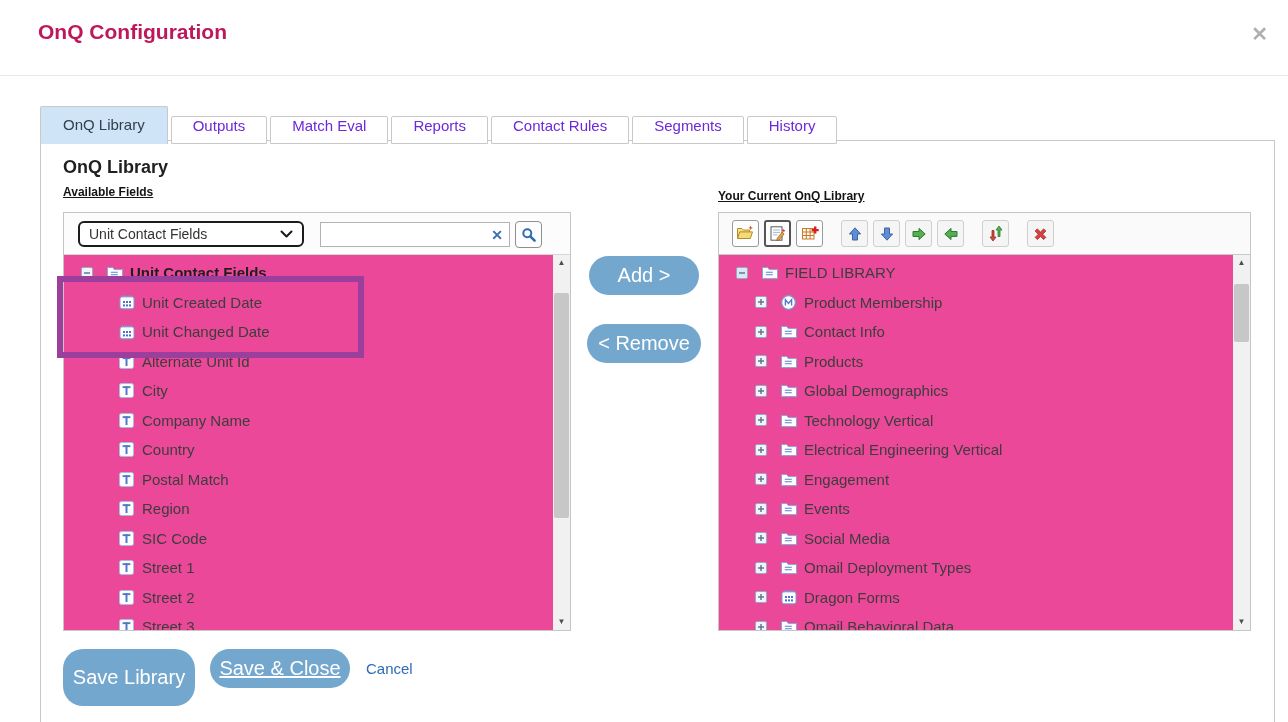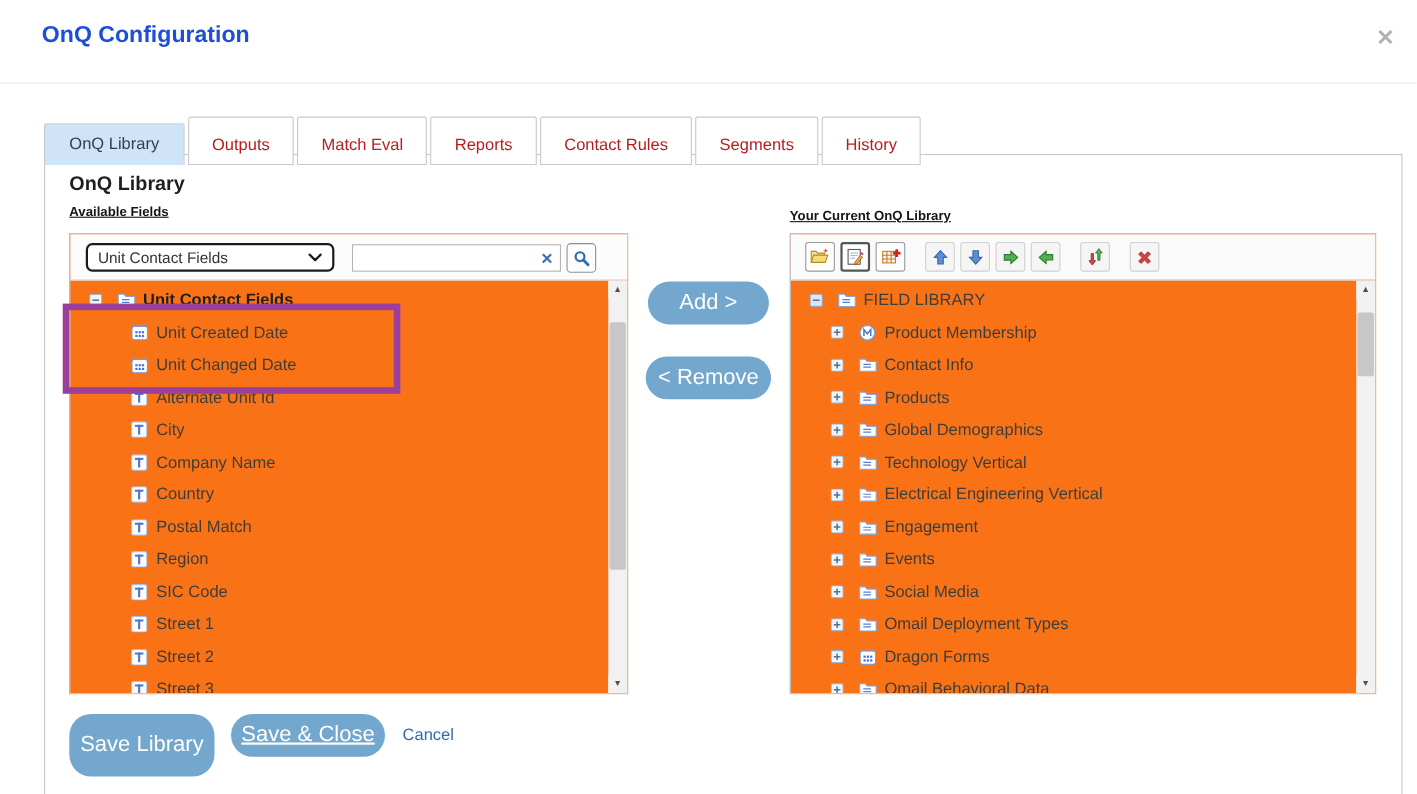--- a/index.html
+++ b/index.html
@@ -1,36 +1,36 @@
 <!DOCTYPE html>
 <html><head>
 <meta charset="utf-8">
 <style>
   * { box-sizing: border-box; margin: 0; padding: 0; }
   html,body { background:#fff; }
   .page{position:relative;width:1288px;height:722px;background:#fff;overflow:hidden;
         font-family:"Liberation Sans",sans-serif;color:#333;}
   
-  .title{position:absolute;left:38px;top:20px;font-size:21px;font-weight:bold;color:#1d4ed8;}
+  .title{position:absolute;left:38px;top:20px;font-size:21px;font-weight:bold;color:#be185d;}
   .close{position:absolute;right:20px;top:22px;font-size:20px;font-weight:bold;color:#b0b0b0;cursor:pointer;}
   .tdivider{position:absolute;left:0;top:75px;width:100%;height:1px;background:#e7e7e7;}
   
   .tabs{position:absolute;left:40px;top:106px;display:flex;align-items:flex-end;z-index:3;}
-  .tab{border:1px solid #c9c9c9;background:#fff;color:#b91c1c;font-size:15px;
-       padding:16px 21px 9px;margin-right:3px;border-radius:2px 2px 0 0;cursor:pointer;white-space:nowrap;}
+  .tab{border:1px solid #c9c9c9;background:#fff;color:#6d28d9;font-size:15px;
+       padding:0 21px 9px;margin-right:3px;border-radius:2px 2px 0 0;cursor:pointer;white-space:nowrap;}
   .tab.active{background:#cfe4f7;border-bottom:1px solid #cfe4f7;color:#30404f;padding:9px 22px 10px;}
   
   .content{position:absolute;left:40px;top:140px;width:1235px;height:600px;
            border:1px solid #c9c9c9;background:#fff;z-index:1;}
   .sec-heading{position:absolute;left:22px;top:16px;font-size:18px;font-weight:bold;color:#1f1f1f;}
   .col-label{position:absolute;font-size:12px;font-weight:bold;color:#141414;text-decoration:underline;}
   .lab-left{left:22px;top:44px;}
   .lab-right{left:677px;top:48px;}
   
-  .panel{position:absolute;top:71px;height:419px;border:1px solid #c6c6c6;background:#f97316;}
+  .panel{position:absolute;top:71px;height:419px;border:1px solid #c6c6c6;background:#ec4899;}
   .panel.left{left:22px;width:508px;}
   .panel.right{left:677px;width:533px;}
   .phead{position:relative;height:42px;border-bottom:1px solid #d6d6d6;background:#fcfcfc;}
   
   .fselect{position:absolute;left:14px;top:8px;width:226px;height:26px;border:2px solid #1b1b1b;
            border-radius:6px;background:#fff;display:flex;align-items:center;justify-content:space-between;
            padding:0 9px;font-size:14px;color:#333;cursor:pointer;}
   
   .searchwrap{position:absolute;left:256px;top:9px;width:190px;height:25px;border:1px solid #b3b3b3;
               background:#fff;display:flex;align-items:center;}

